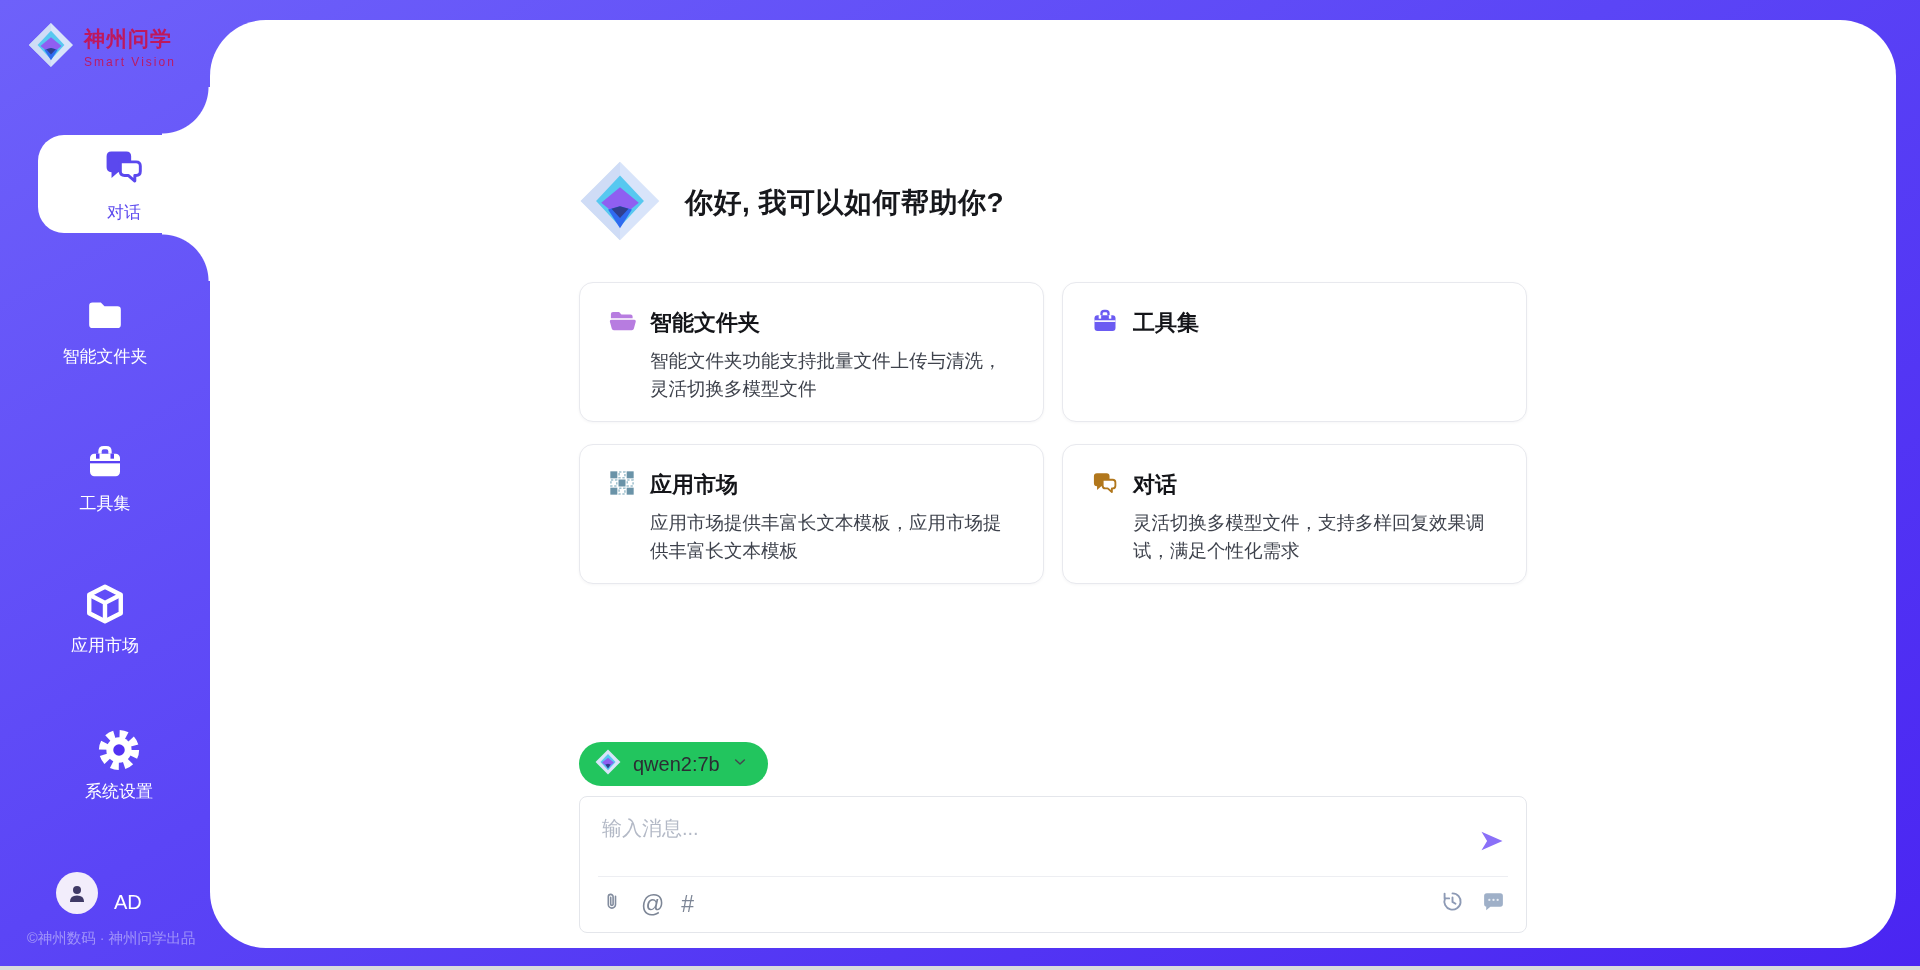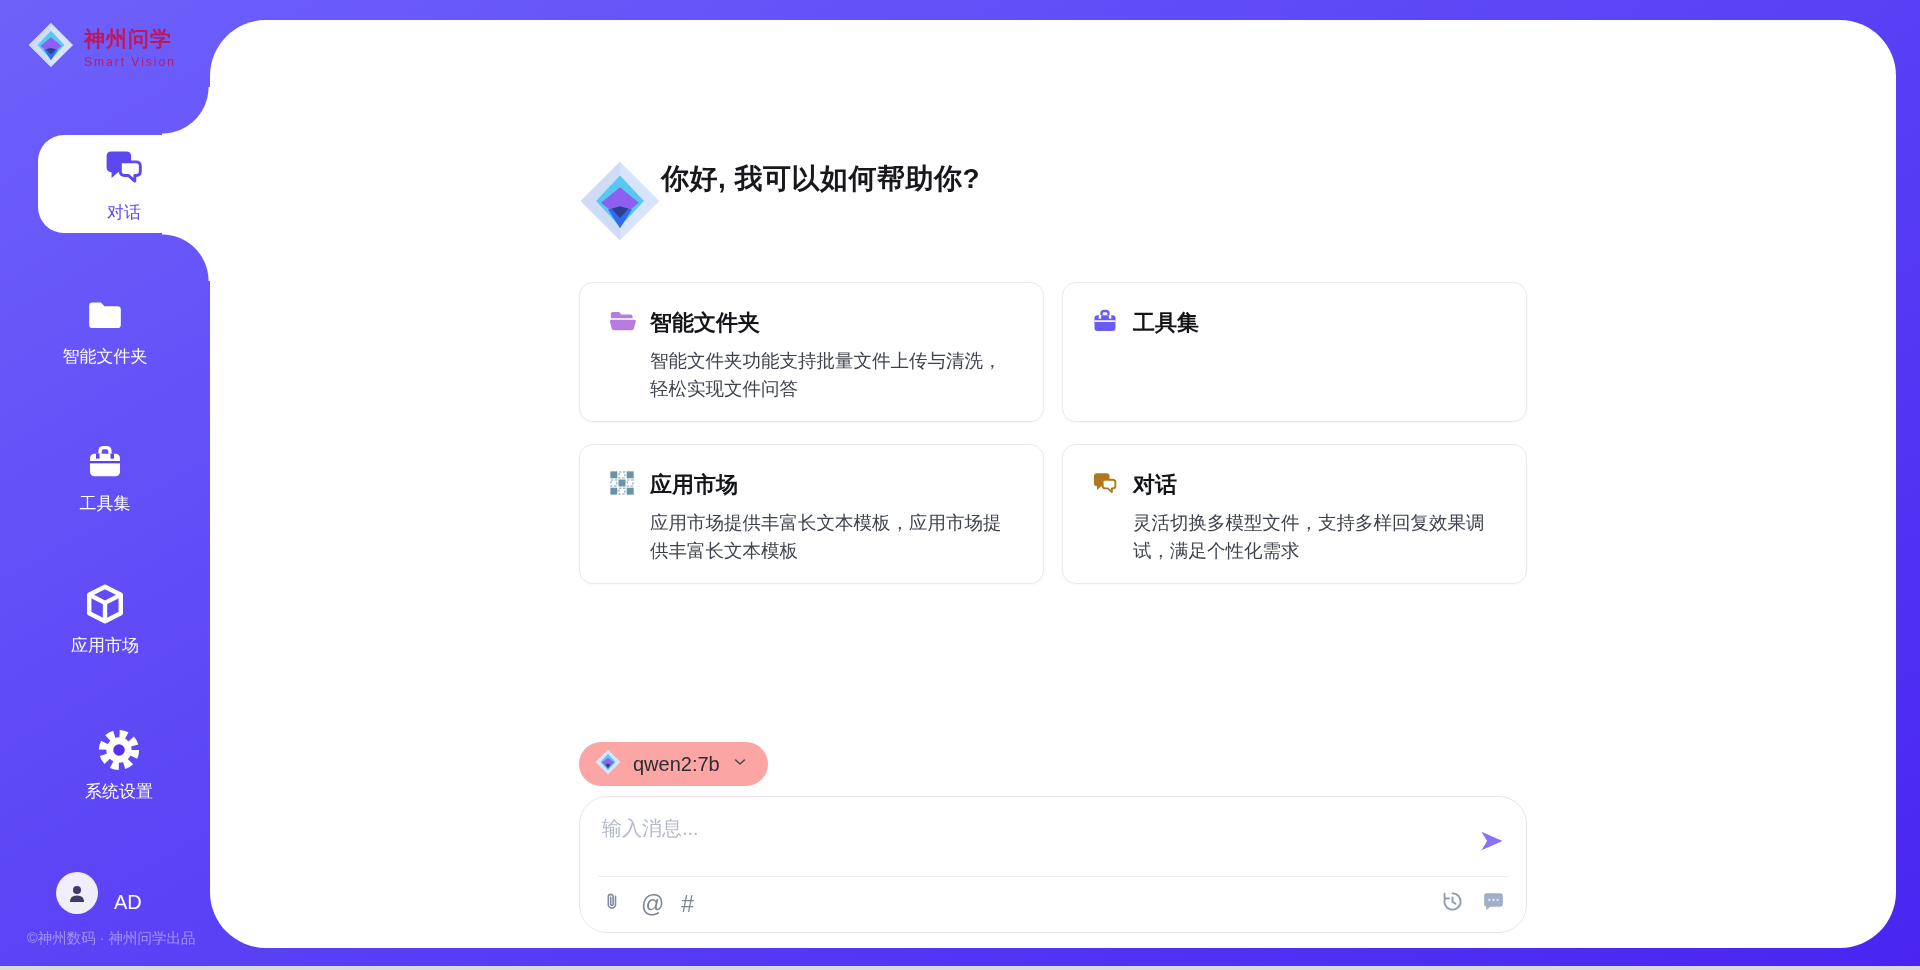--- a/index.html
+++ b/index.html
@@ -47,43 +47,43 @@
   .nav-label{ font-size:17px; margin-top:8px; }
   .nav-folder{ top:293px; } .nav-tools{ top:440px; } .nav-market{ top:582px; } .nav-settings{ top:728px;padding-left:28px; }
 
   .user-row{ position:absolute; left:56px; top:872px; display:flex; align-items:flex-end; gap:16px; cursor:pointer; }
   .avatar{ width:42px; height:42px; border-radius:50%; background:#f2edfb; display:flex; align-items:center; justify-content:center; }
   .user-name{ color:#fff; font-size:20px; }
   .sidebar-footer{ position:absolute; left:27px; top:929px; width:194px; font-size:14.5px; color:rgba(255,255,255,.42); }
 
   
   .content{ width:948px; margin:0 auto; padding-top:140px; }
-  .greeting{ display:flex; }
+  .greeting{ display:flex; align-items:center; gap:24px; }
   .greeting-title{ font-size:28px; font-weight:bold; color:#17181c; letter-spacing:.5px; }
 
   .cards{ display:grid; grid-template-columns:1fr 1fr; gap:22px 18px; margin-top:36px; }
   .card{
     background:#fff; border:1px solid #e8e9ee; border-radius:14px;
     padding:24px 28px 18px 28px; min-height:128px; cursor:pointer;
     box-shadow:0 1px 3px rgba(30,30,60,.04);
   }
   .card-head{ display:flex; align-items:center; gap:14px; }
   .card-title{ font-size:22px; font-weight:bold; color:#141519; }
   .card-desc{ margin:8px 0 0 42px; font-size:18.5px; line-height:1.52; color:#3e424c; }
 
   .bottom-block{ margin-top:158px; }
   .model-pill{
     display:inline-flex; align-items:center; gap:12px; height:44px; padding:0 20px 0 16px;
-    background:#fca5a5; border-radius:22px; cursor:pointer;
+    background:#22c55e; border-radius:22px; cursor:pointer;
   }
   .model-name{ font-size:20px; color:#2c2d33; }
 
   .composer{
     position:relative; margin-top:10px; height:137px;
-    border:1.5px solid #e4e6eb; border-radius:28px; background:#fff;
+    border:1.5px solid #e4e6eb; border-radius:8px; background:#fff;
   }
   .composer textarea{
     position:absolute; left:0; top:0; width:calc(100% - 70px); height:72px;
     border:none; outline:none; resize:none; background:transparent;
     padding:18px 0 0 22px; font-size:20px; color:#2c2d33;
     font-family:"Liberation Sans","DejaVu Sans",sans-serif;
   }
   .composer textarea::placeholder{ color:#b3b9c6; }
   .send-btn{ position:absolute; right:20px; top:30px; width:28px; height:28px; border:none; background:transparent; cursor:pointer; }
   .composer-divider{ position:absolute; left:18px; right:18px; top:79px; height:1px; background:#edeef2; }
@@ -204,21 +204,21 @@
       <div class="card">
         <div class="card-head">
           <span>
             <svg width="28" height="28" viewBox="0 0 24 24">
               <path d="M2.5 6 Q2.5 4.2 4.3 4.2 h5.2 l2 2.2 h7.8 Q21.1 6.4 21.1 8.2 V9.6 H2.5 Z" fill="#b77ce0"></path>
               <path d="M3.1 11 H22.3 Q24.2 11 23.7 12.8 L22.2 18.5 Q21.85 19.9 20.4 19.9 H5 Q3.55 19.9 3.2 18.5 L1.7 12.8 Q1.2 11 3.1 11 Z" fill="#b77ce0"></path>
             </svg>
           </span>
           <span class="card-title">智能文件夹</span>
         </div>
-        <div class="card-desc">智能文件夹功能支持批量文件上传与清洗，轻松实现文件问答</div>
+        <div class="card-desc">智能文件夹功能支持批量文件上传与清洗，灵活切换多模型文件</div>
       </div>
 
       <div class="card">
         <div class="card-head">
           <span>
             <svg width="28" height="28" viewBox="0 0 24 24">
               <path d="M9 7 V5.6 Q9 3.4 11.2 3.4 h1.6 Q15 3.4 15 5.6 V7" fill="none" stroke="#6b5bf2" stroke-width="2"></path>
               <rect x="3" y="7" width="18" height="13.5" rx="2.6" fill="#6b5bf2"></rect>
               <rect x="6.6" y="7" width="2.1" height="3" fill="#ffffff"></rect>
               <rect x="15.3" y="7" width="2.1" height="3" fill="#ffffff"></rect>

